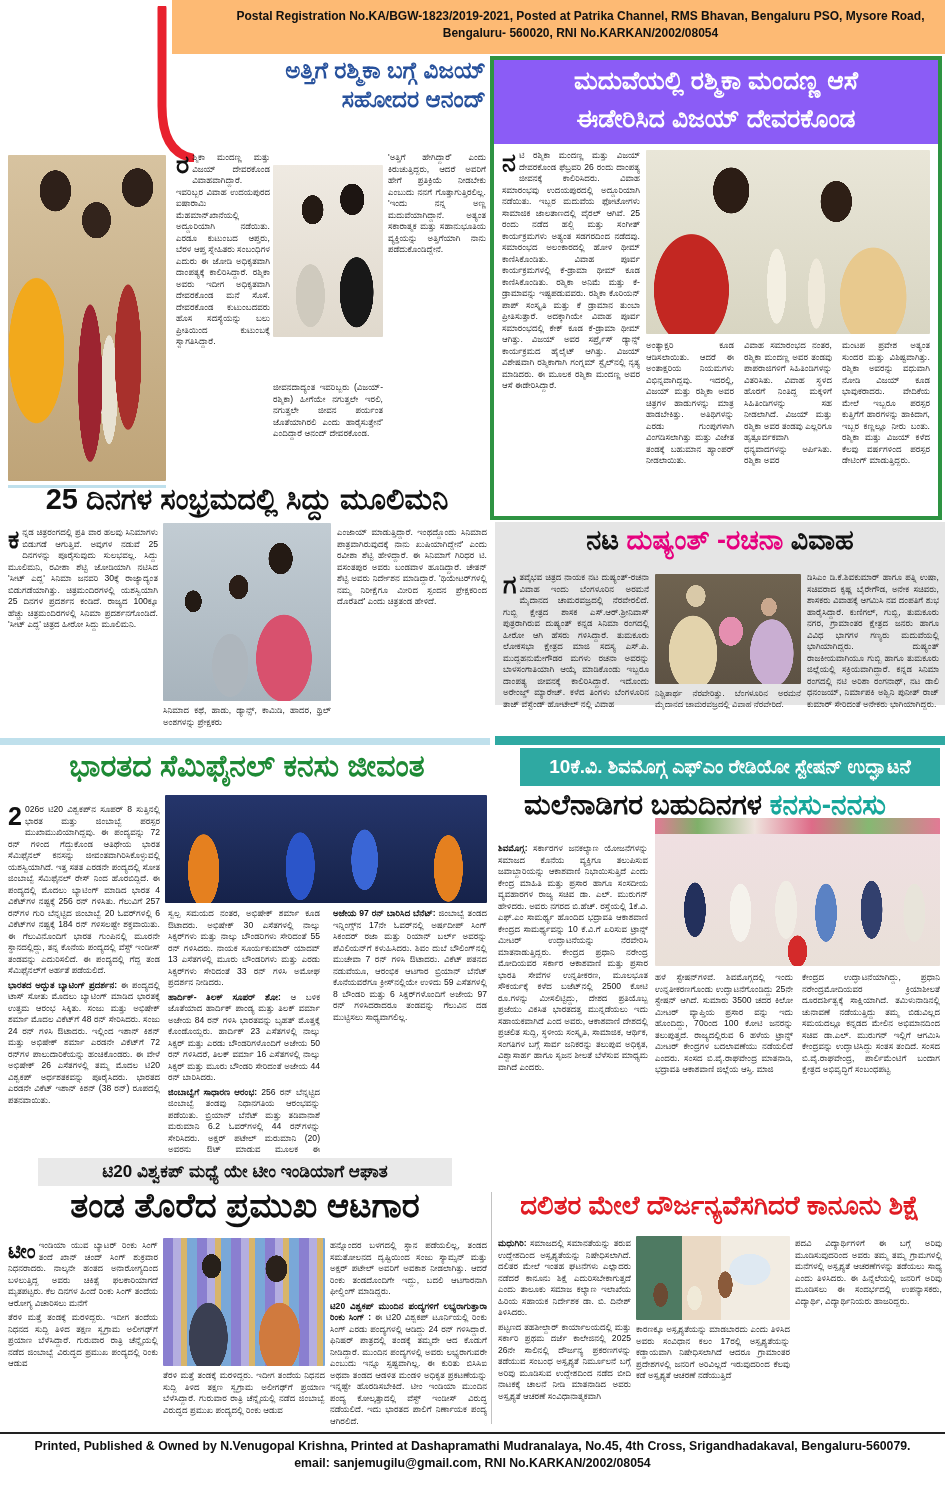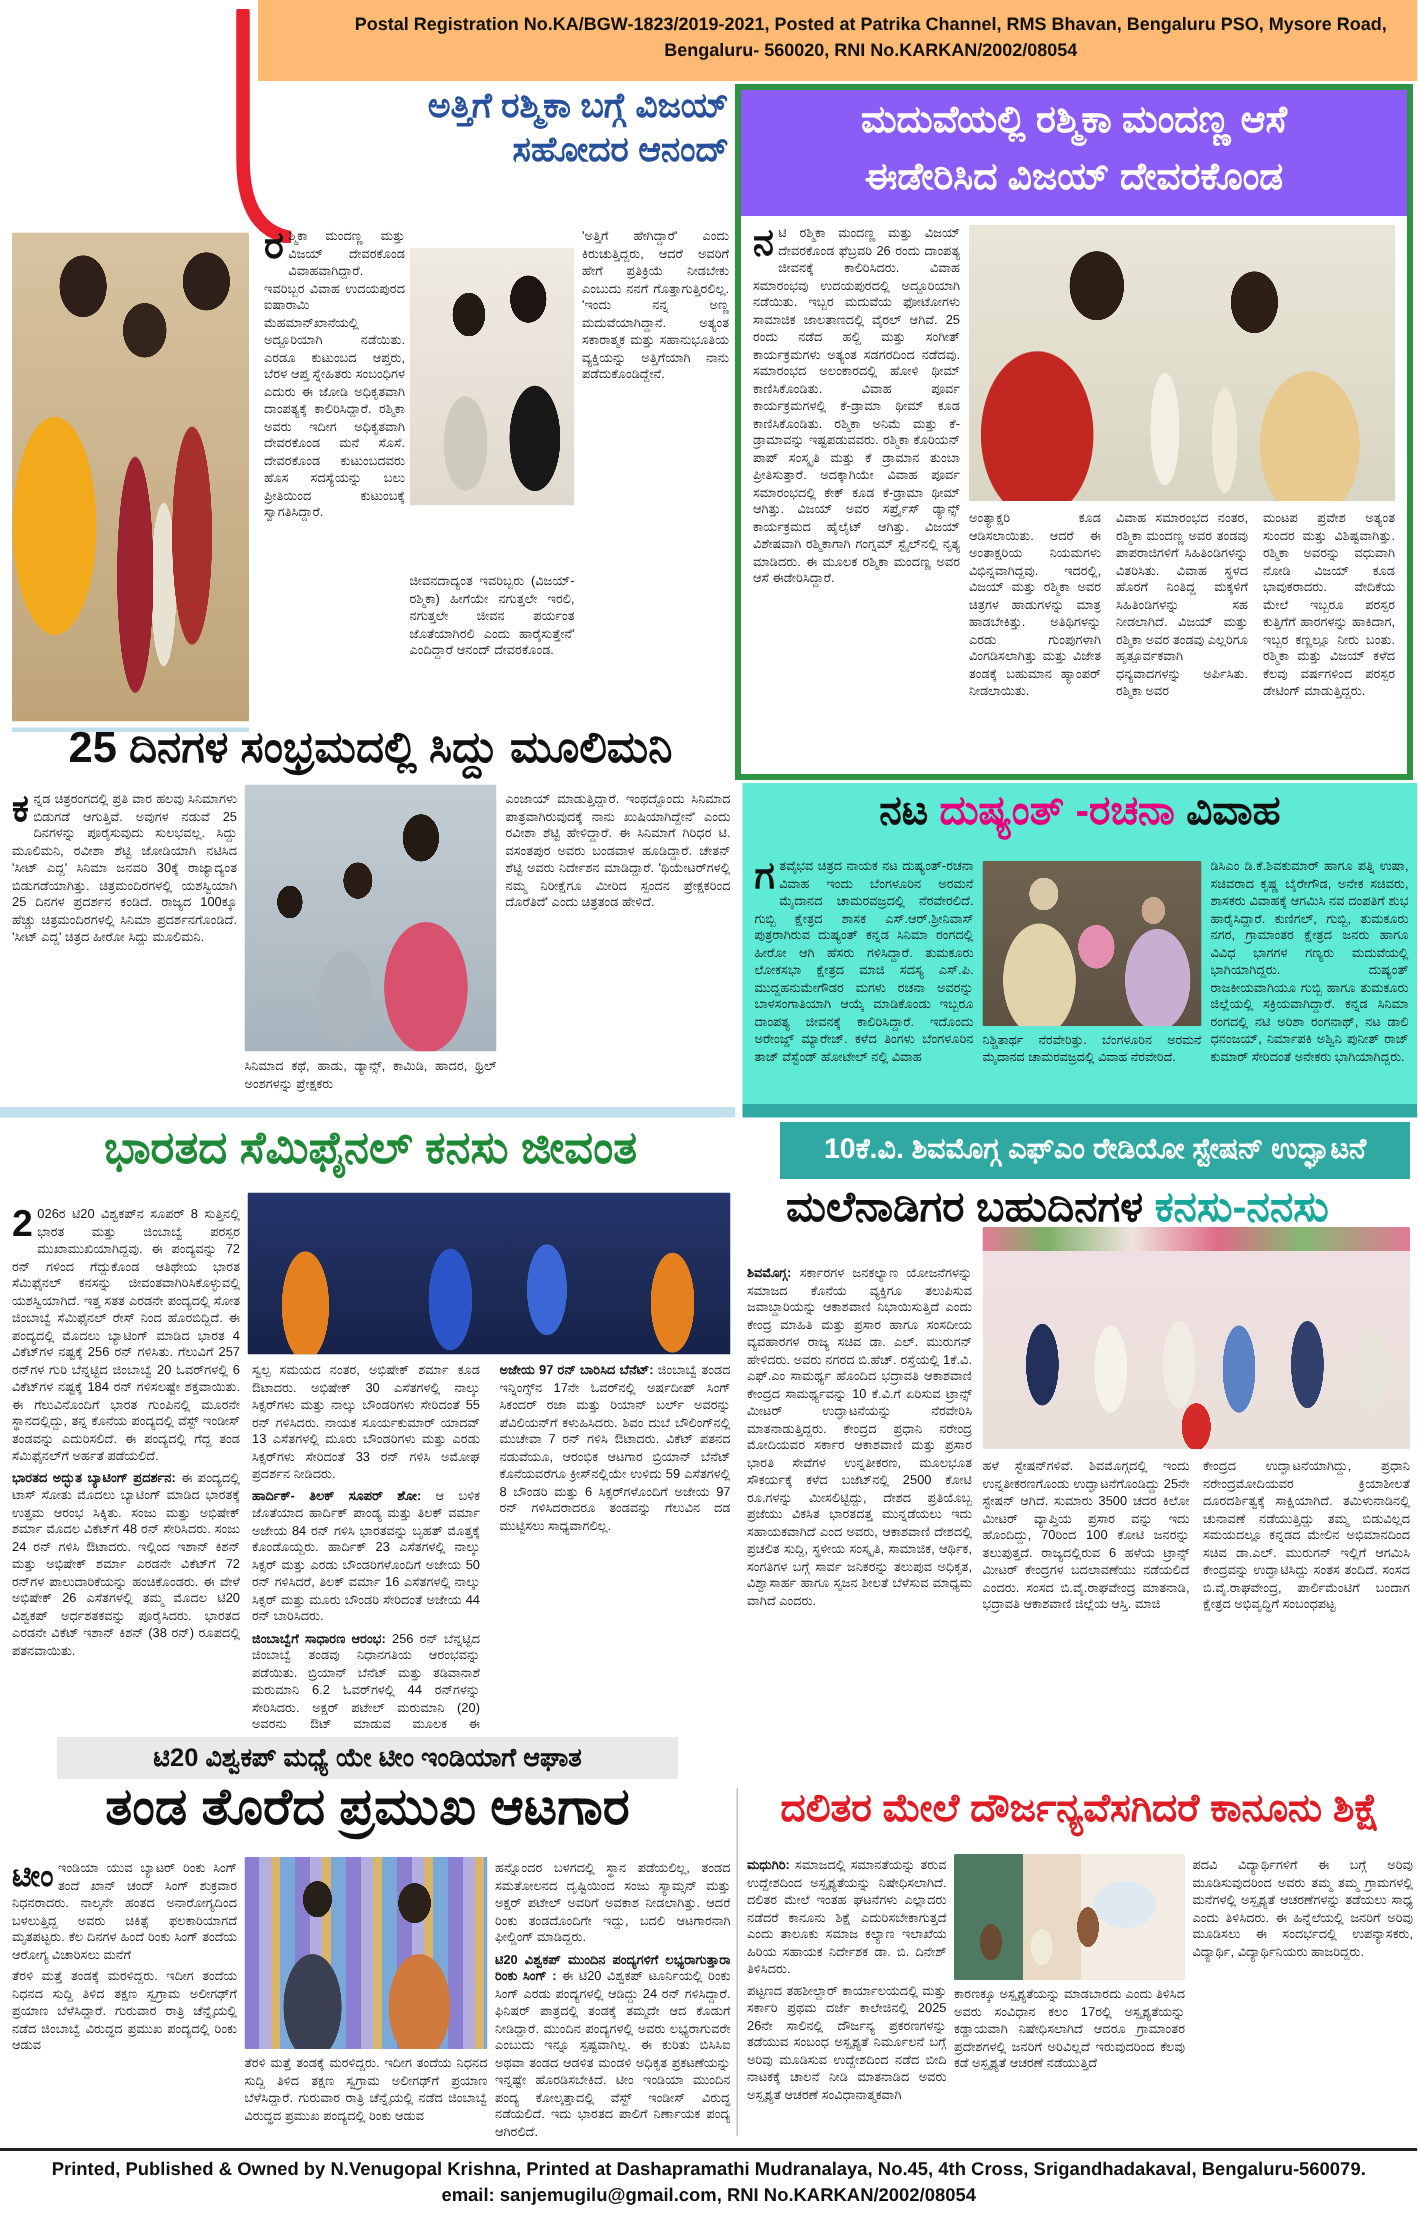--- a/index.html
+++ b/index.html
@@ -25,21 +25,21 @@
   .wedband{left:0;top:0;width:444px;height:84px;background:#8b5cf6;color:#fff;font-weight:bold;
            font-size:25px;line-height:1.5;text-align:center;padding-top:2px;box-sizing:border-box;}
   .col{position:absolute;font-size:8.6px;line-height:1.34;text-align:justify;overflow:hidden;}
   .col p{margin:0 0 3px 0;}
   .drop{float:left;font-size:25px;line-height:.95;font-weight:bold;margin:1px 3px 0 0;}
   .dropword{float:left;font-size:20px;line-height:1;font-weight:bold;margin:1px 3px 0 0;}
   .photo{position:absolute;overflow:hidden;border-radius:1px;}
   .caption{position:absolute;font-size:8.4px;line-height:1.3;text-align:justify;}
   
   .h-siddu{left:6px;top:483px;width:482px;font-size:29px;font-weight:bold;color:#111;text-align:center;}
-  .dushsec{left:495px;top:522px;width:450px;height:214px;background:#5eead4;}
+  .dushsec{left:495px;top:522px;width:450px;height:183px;background:#e5e5e5;}
   .h-dush{left:0;top:3px;width:450px;text-align:center;font-size:27px;font-weight:bold;}
   .h-dush .pink{color:#e6007e;}
   .tealbar{left:495px;top:736px;width:450px;height:9px;background:#2fa9a2;}
   .bluebar{left:0px;top:738px;width:490px;height:7px;background:#bfe0ec;}
   .h-cricket{left:4px;top:749px;width:486px;font-size:30px;font-weight:bold;color:#1e8a35;text-align:center;}
   .fmstrap{left:520px;top:748px;width:420px;height:38px;background:#2fa9a2;color:#fff;font-weight:bold;
            font-size:19px;text-align:center;line-height:38px;}
   .h-fm{left:480px;top:789px;width:450px;font-size:28px;font-weight:bold;text-align:center;color:#111;}
   .h-fm .teal{color:#17a79b;}
   .kicker{left:38px;top:1158px;width:414px;height:28px;background:#e9e9e9;color:#111;font-weight:bold;

